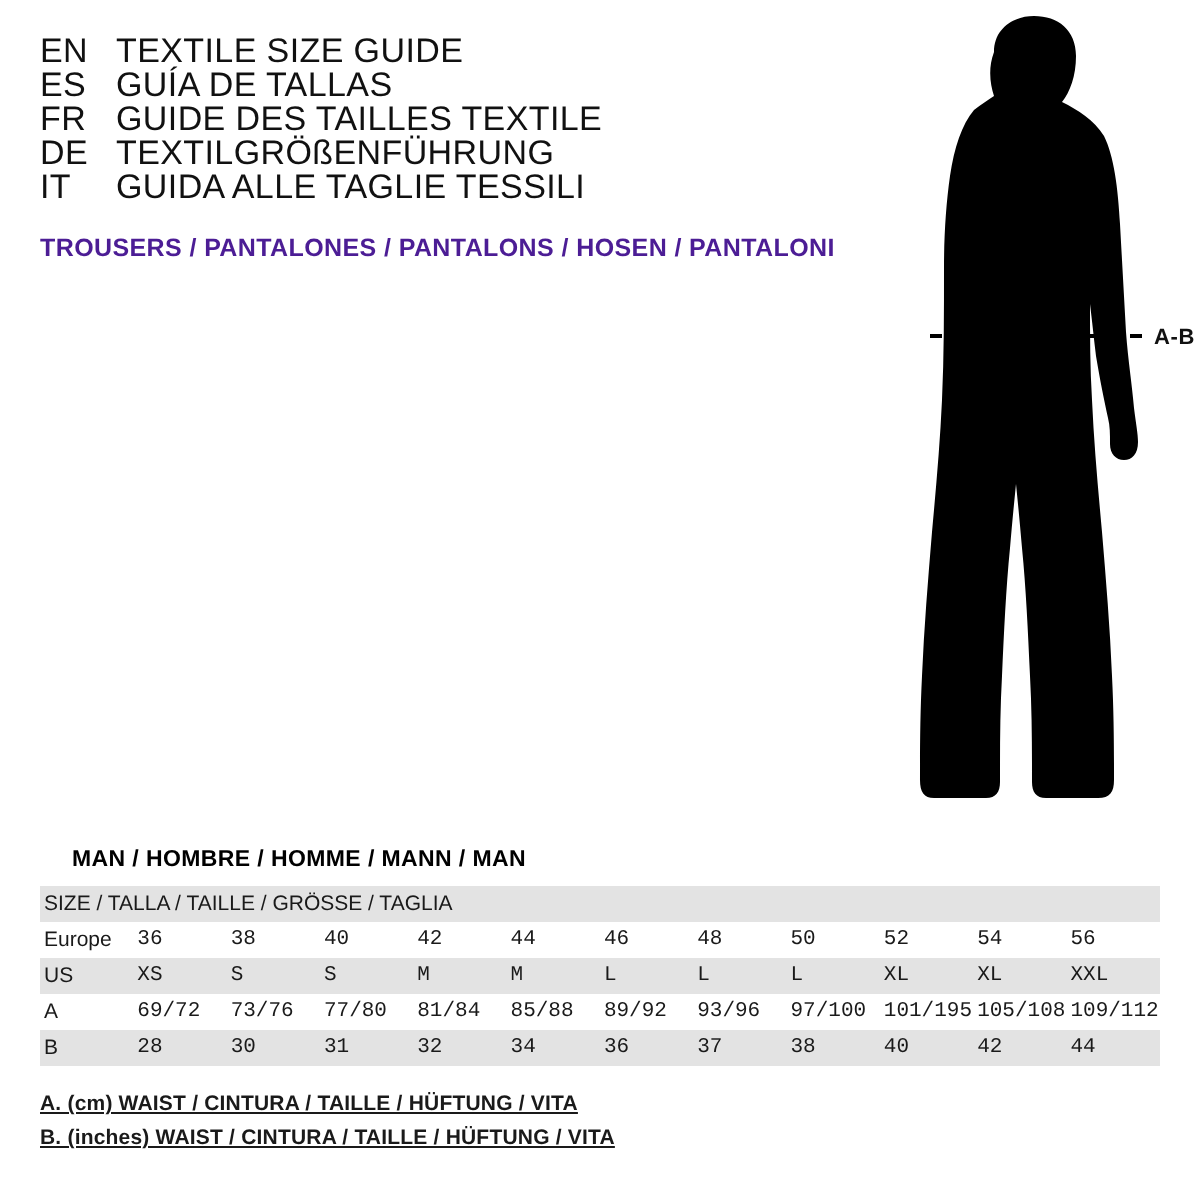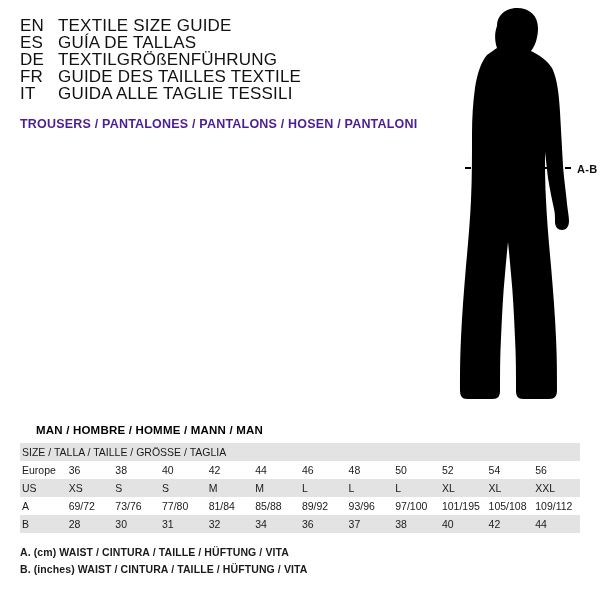--- a/index.html
+++ b/index.html
@@ -104,28 +104,30 @@
   table.size-table tr.shaded {
     background: #e3e3e3;
   }
   table.size-table th.rowhead, table.size-table td.rowhead {
     width: 86px;
     padding-left: 2px;
     margin-top: 37px;
   }
   table.size-table td.cell {
     width: 41px;
+    font-family: Liberation Mono, monospace;
   }
 
   .notes {
     margin-top: 12px;
     font-size: 10.5px;
     line-height: 15px;
     font-weight: bold;
     letter-spacing: 0.1px;
+    text-decoration: underline;
   }
   .notes div {
     margin-bottom: 2px;
   }
 </style>
 </head>
 <body>
 
 <div class="page">
 
@@ -133,26 +135,26 @@
     <tbody>
       <tr>
         <td class="lang-code">EN</td>
         <td class="lang-name">TEXTILE SIZE GUIDE</td>
       </tr>
       <tr>
         <td class="lang-code">ES</td>
         <td class="lang-name">GUÍA DE TALLAS</td>
       </tr>
       <tr>
+        <td class="lang-code">FR</td>
+        <td class="lang-name">GUIDE DES TAILLES TEXTILE</td>
+      </tr>
+      <tr>
         <td class="lang-code">DE</td>
         <td class="lang-name">TEXTILGRÖßENFÜHRUNG</td>
-      </tr>
-      <tr>
-        <td class="lang-code">FR</td>
-        <td class="lang-name">GUIDE DES TAILLES TEXTILE</td>
       </tr>
       <tr>
         <td class="lang-code">IT</td>
         <td class="lang-name">GUIDA ALLE TAGLIE TESSILI</td>
       </tr>
     </tbody>
   </table>
 
   <div class="category-title">TROUSERS / PANTALONES / PANTALONS / HOSEN / PANTALONI</div>
 

